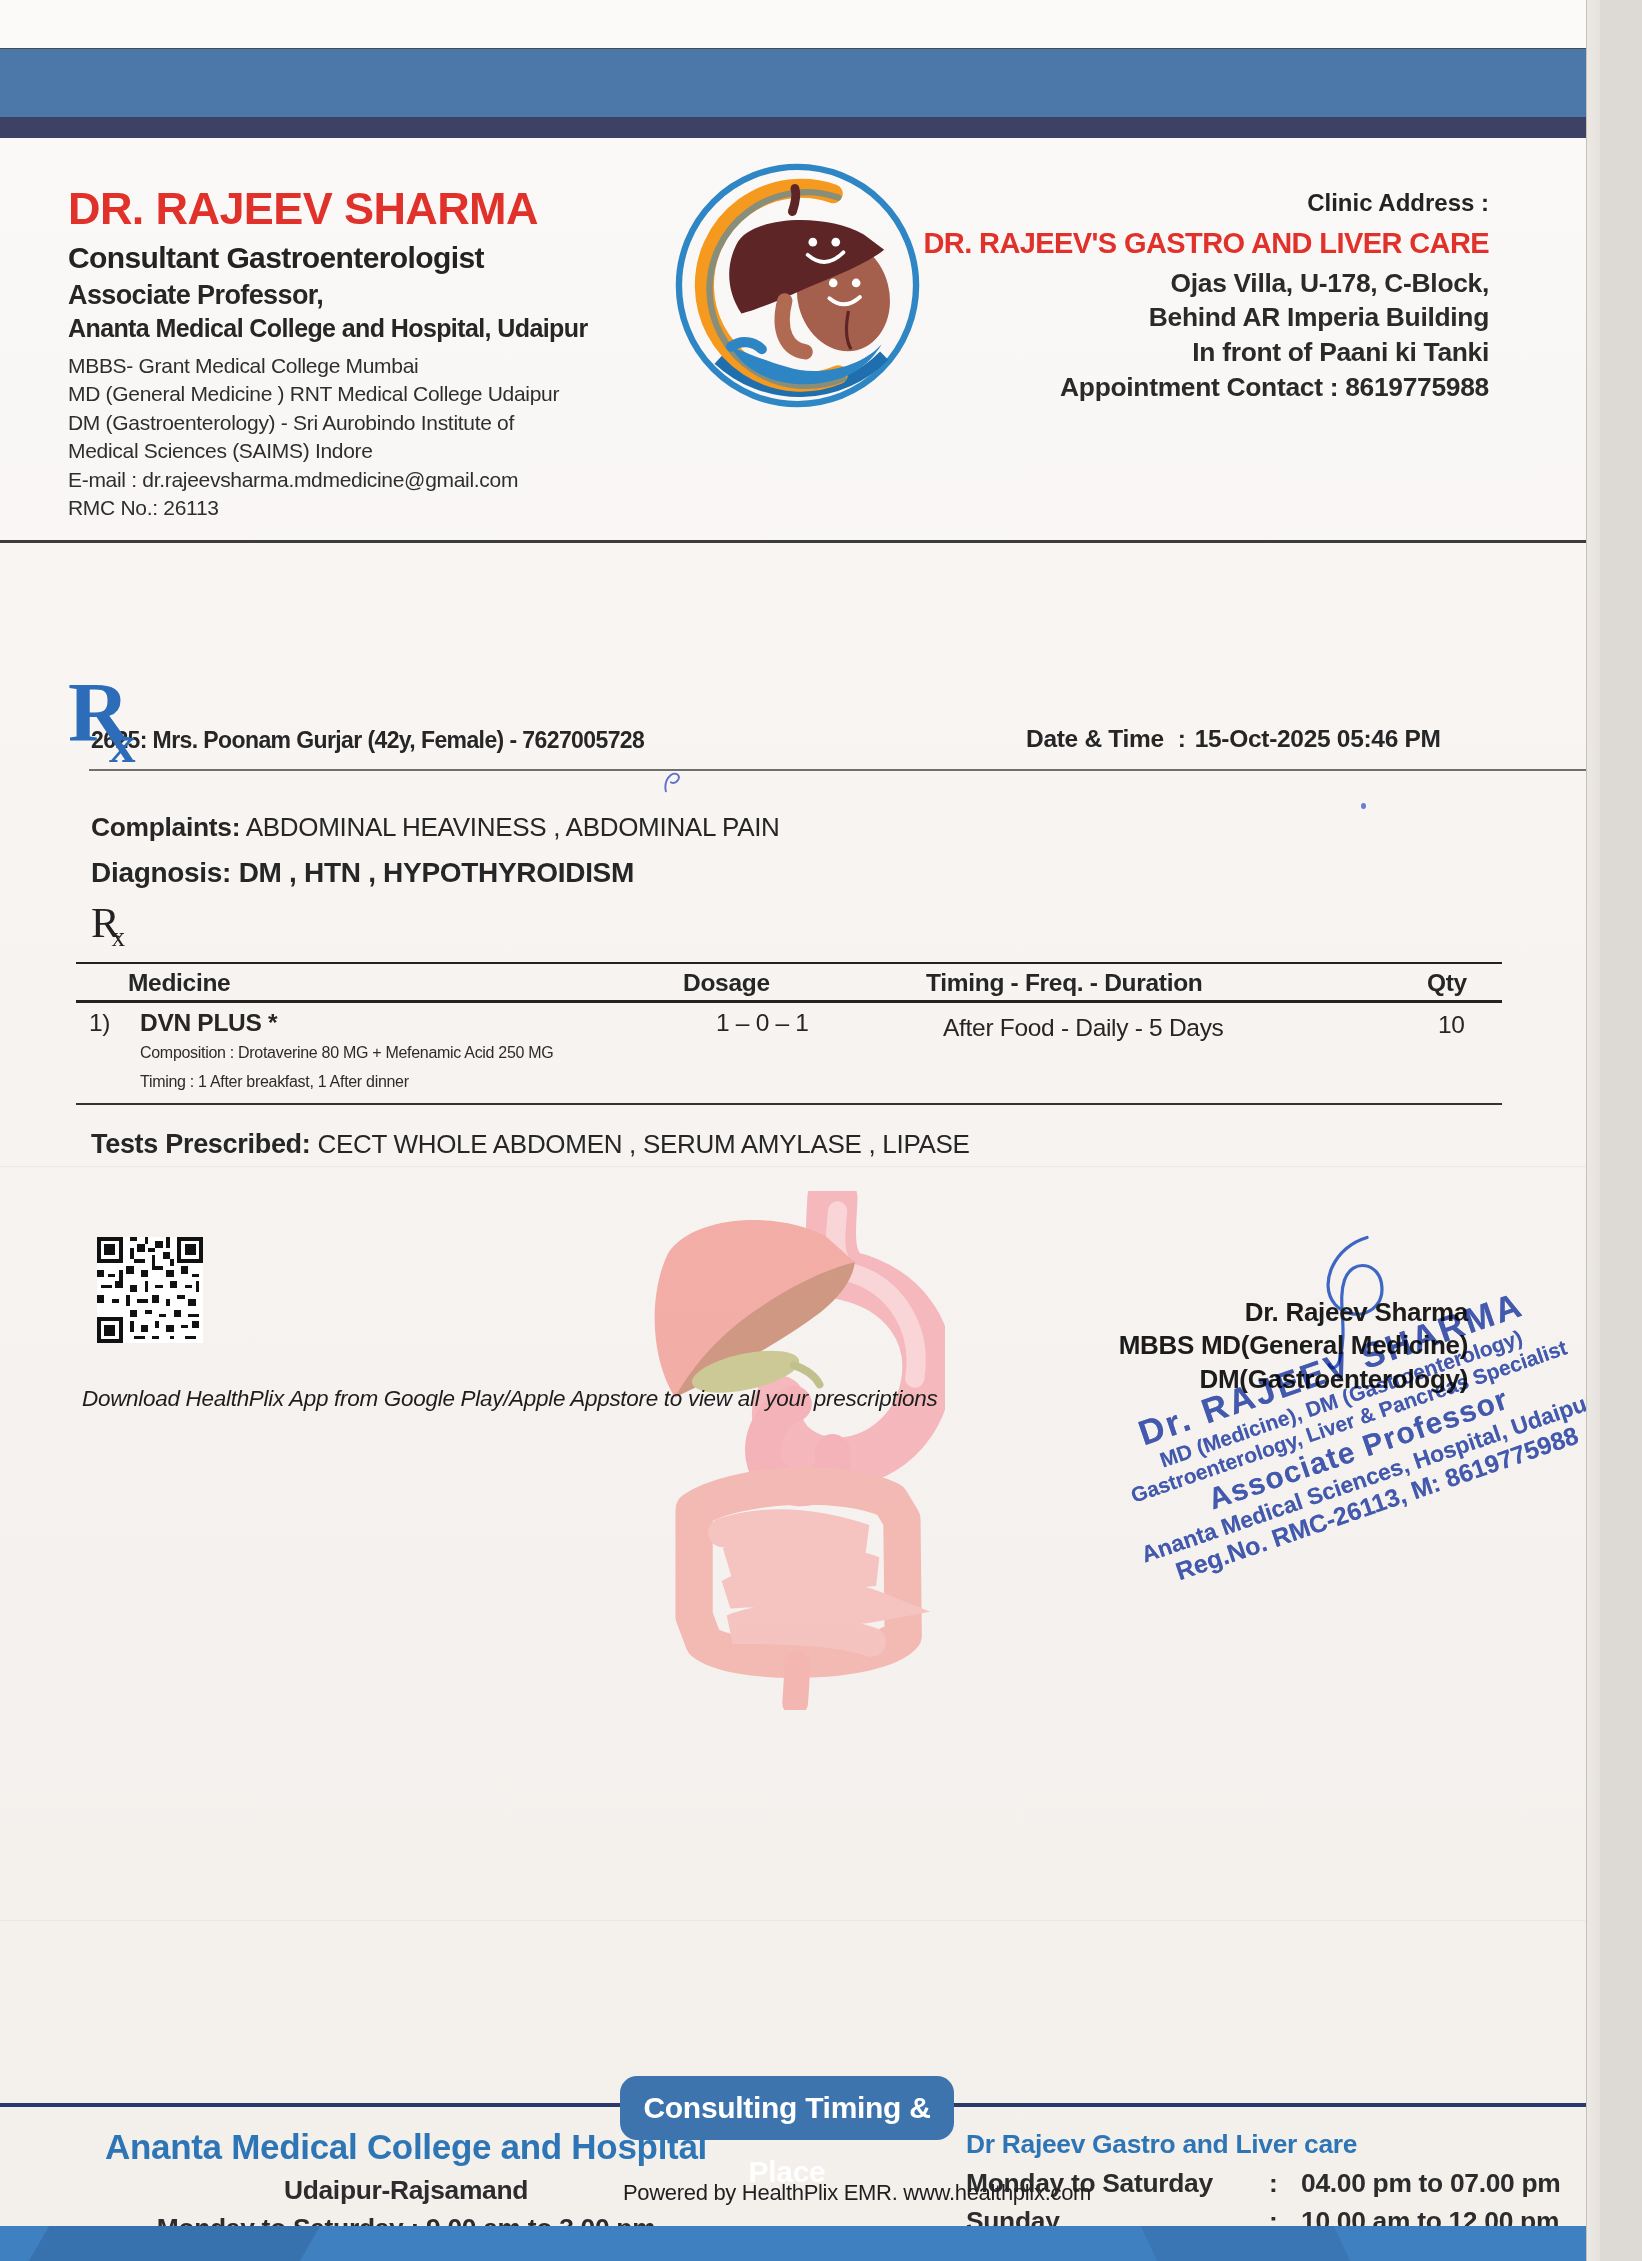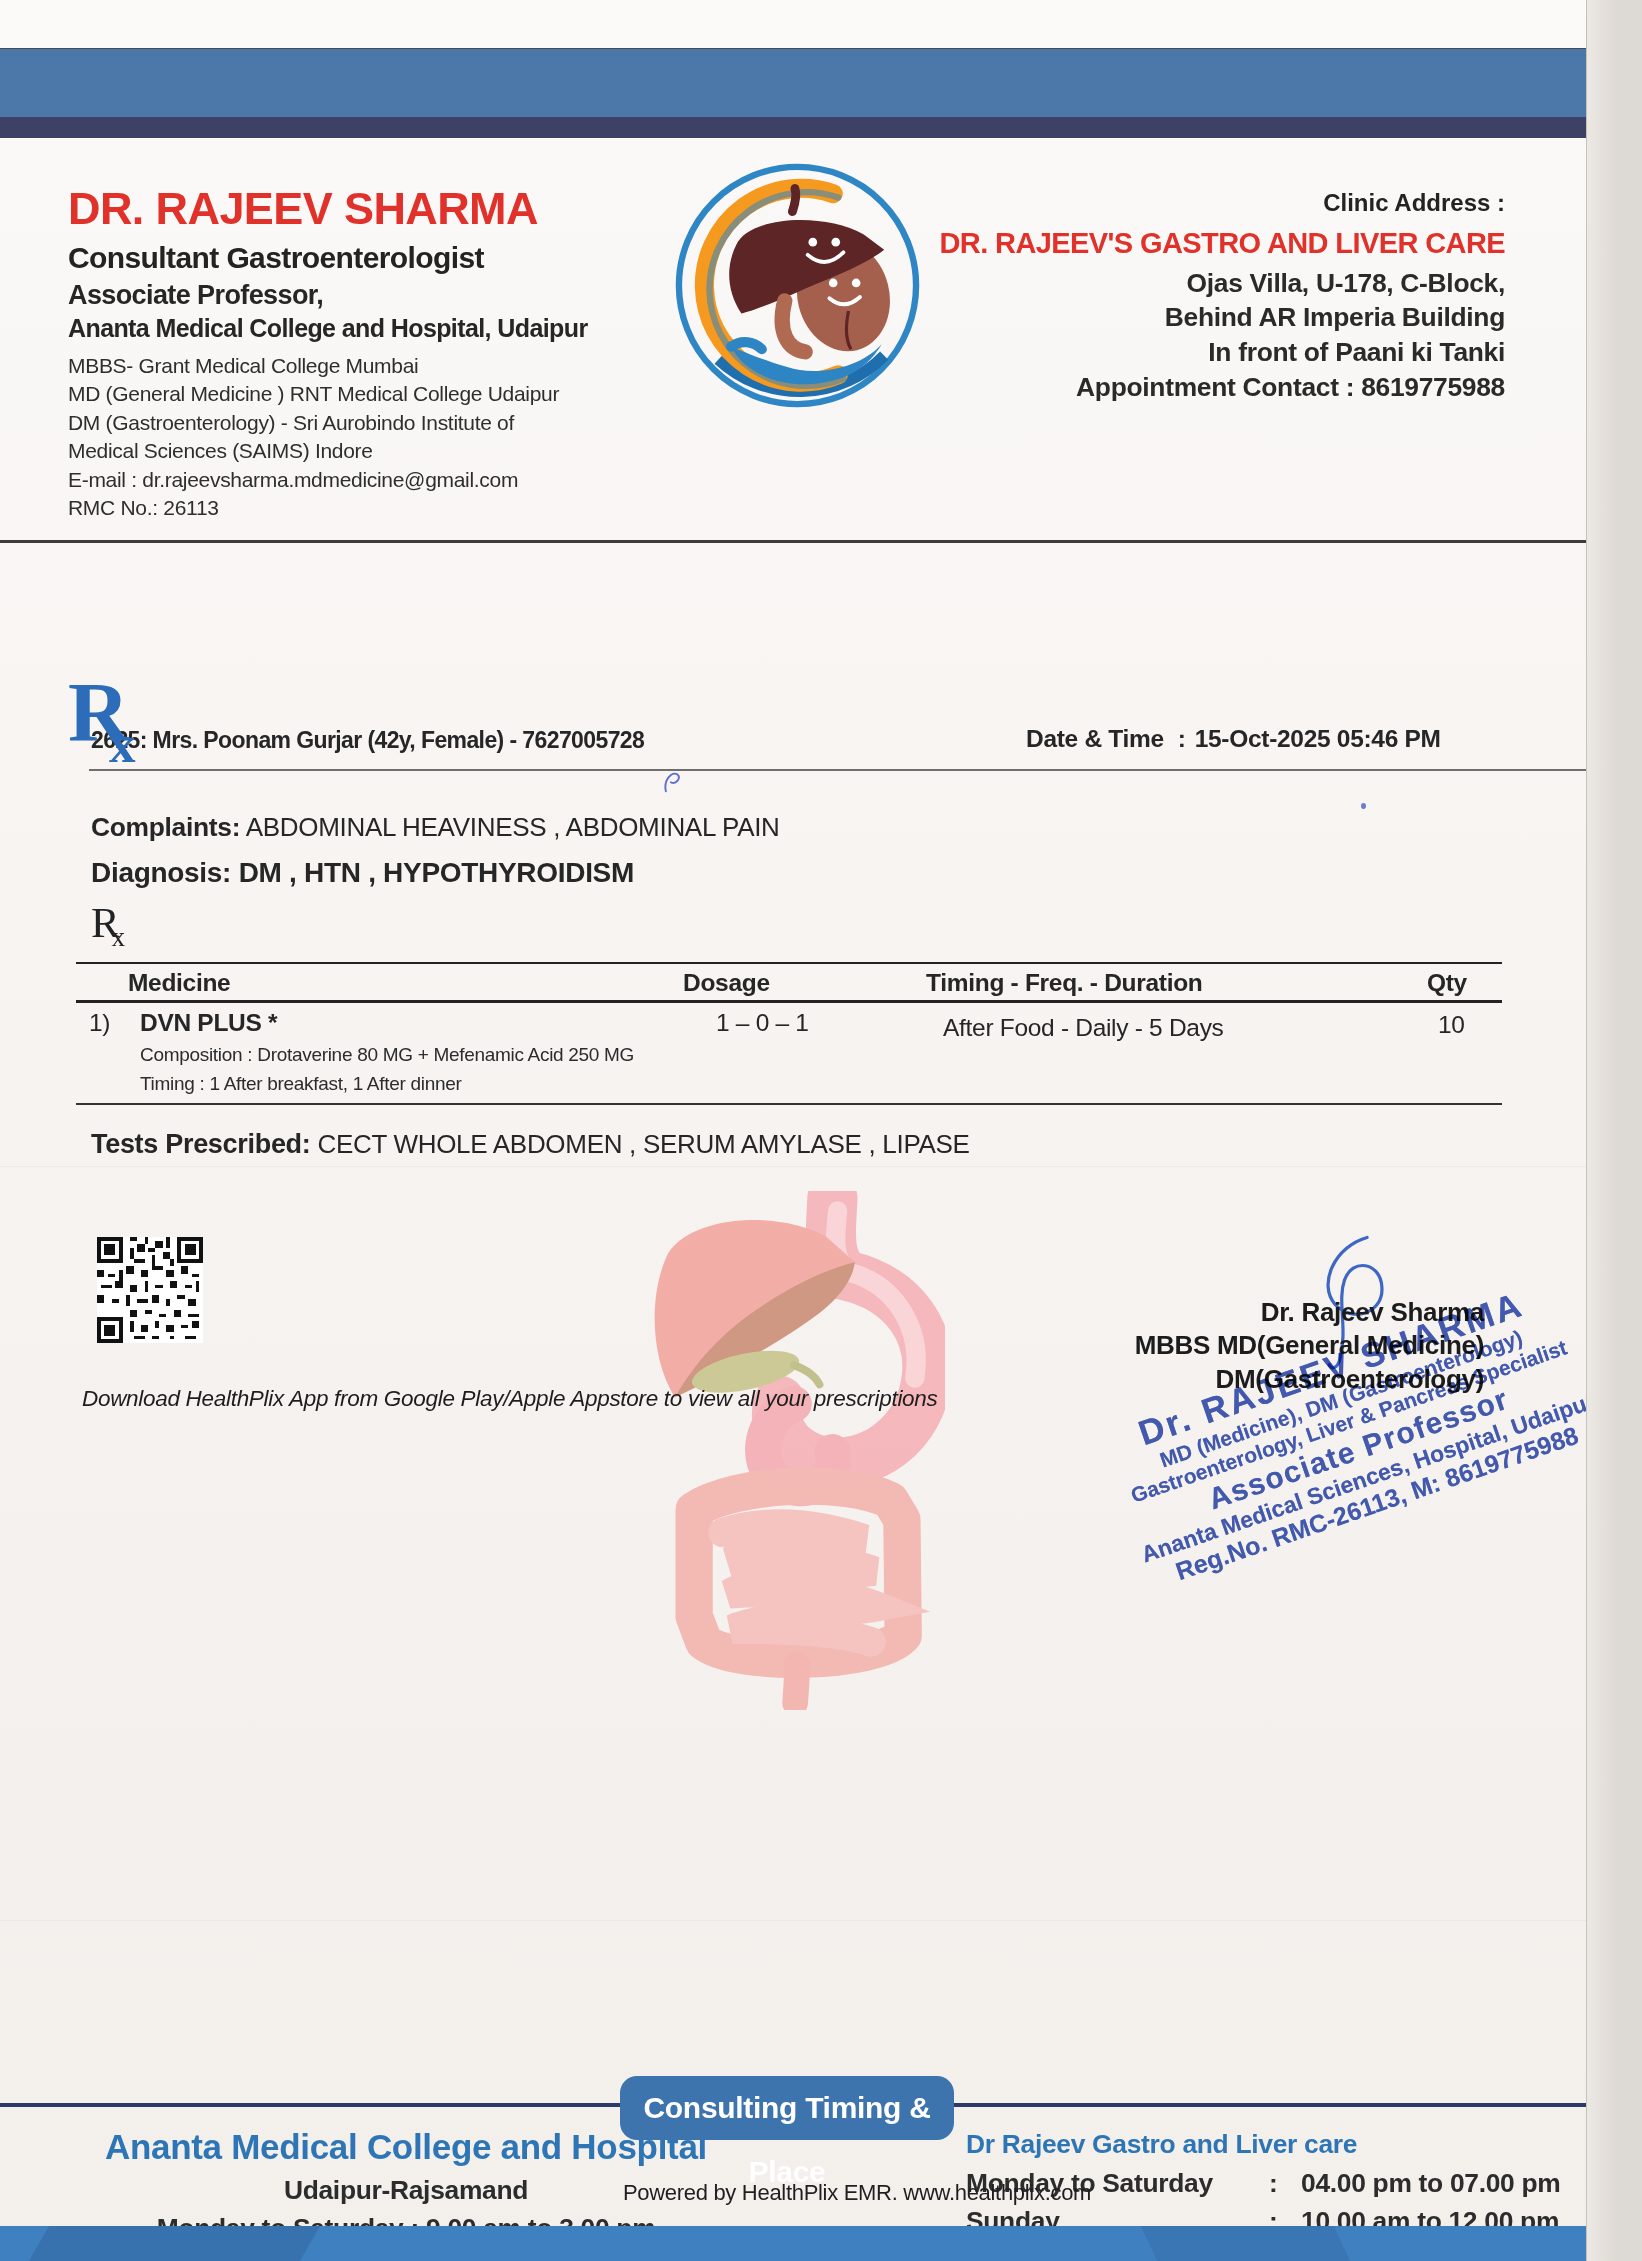--- a/index.html
+++ b/index.html
@@ -1,18 +1,18 @@
 <!DOCTYPE html>
 <html style="--brand_red: #e0312a; --steel_blue_bar: #4b77a9; --navy_strip: #3d4166; --heading_blue: #2e75b6; --rx_blue: #2d6cb8; --stamp_blue: #3450b4; --footer_blue: #3d74ad; --footer_band: #3f80c1; --ink_black: #262626;font-size:10.3px"><head>
 <meta charset="utf-8">
 <style>
   html,body{margin:0;padding:0;background:#dddad5;}
   .page{position:relative;width:1600px;height:2261px;overflow:hidden;
         background:linear-gradient(180deg,#fbfaf9 0%,#f8f5f3 30%,#f5f1ee 70%,#f3efeb 100%);
-        font-family:"Liberation Sans",sans-serif;color:#262626;padding-left:16px;}
+        font-family:"Liberation Sans",sans-serif;color:#262626;}
   
   .bar-blue{position:absolute;left:0;top:48px;width:1587px;height:70px;background:var(--steel_blue_bar,#4b77a9);border-top:1.9px solid #4a4a4a;}
   .bar-navy{position:absolute;left:0;top:117px;width:1587px;height:21px;background:var(--navy_strip,#3d4166);}
   
   .scan-margin{position:absolute;left:1586px;top:0;width:57px;height:2261px;
                background:linear-gradient(90deg,#ece8e4 0%,#ddd8d2 55%,#cfc9c2 100%);
                border-left:0.6px solid #c6c0b9;z-index:60;}
   .crease{position:absolute;left:0;width:1586px;height:1.9px;background:linear-gradient(180deg,rgba(120,110,100,.10),rgba(255,255,255,.25));}
   
   .doc-block{position:absolute;left:68px;top:186px;line-height:1.0;}
@@ -45,21 +45,21 @@
   .rx-small{position:absolute;left:91px;top:901px;color:#222;font-family:"Liberation Serif",serif;}
   .rx-small .r{font-size:43px;line-height:1;}
   .rx-small .x{position:absolute;left:20.6px;top:23px;font-size:27px;line-height:1;}
   
   .tline{position:absolute;left:76px;width:1426px;background:#232323;}
   .t-a{top:962px;height:1.9px;}
   .t-b{top:1000px;height:3.2px;}
   .t-c{top:1103px;height:1.9px;background:#333;}
   .th{position:absolute;top:969px;font-size:24.5px;font-weight:bold;white-space:nowrap;letter-spacing:-0.3px;}
   .td{position:absolute;font-size:24.5px;white-space:nowrap;letter-spacing:-0.3px;}
-  .sub{position:absolute;font-size:19px;color:#2c2c2c;white-space:nowrap;letter-spacing:-0.3px;}
+  .sub{position:absolute;font-size:16px;color:#2c2c2c;white-space:nowrap;letter-spacing:-0.3px;}
   
   .tests{position:absolute;left:91px;top:1129px;font-size:26px;white-space:nowrap;letter-spacing:-0.3px;}
   .tests b{font-size:27px;}
   
   .qr{position:absolute;left:97px;top:1237px;width:106px;height:106px;}
   .app-note{position:absolute;left:82px;top:1386px;font-size:22.5px;font-style:italic;color:#1d1d1d;white-space:nowrap;letter-spacing:-0.3px;z-index:8;}
   
   .anatomy{position:absolute;left:633px;top:1191px;width:312px;height:519px;opacity:.85;z-index:1;}
   
   .sig{position:absolute;left:1306px;top:1232px;width:151px;height:142px;z-index:9;}

